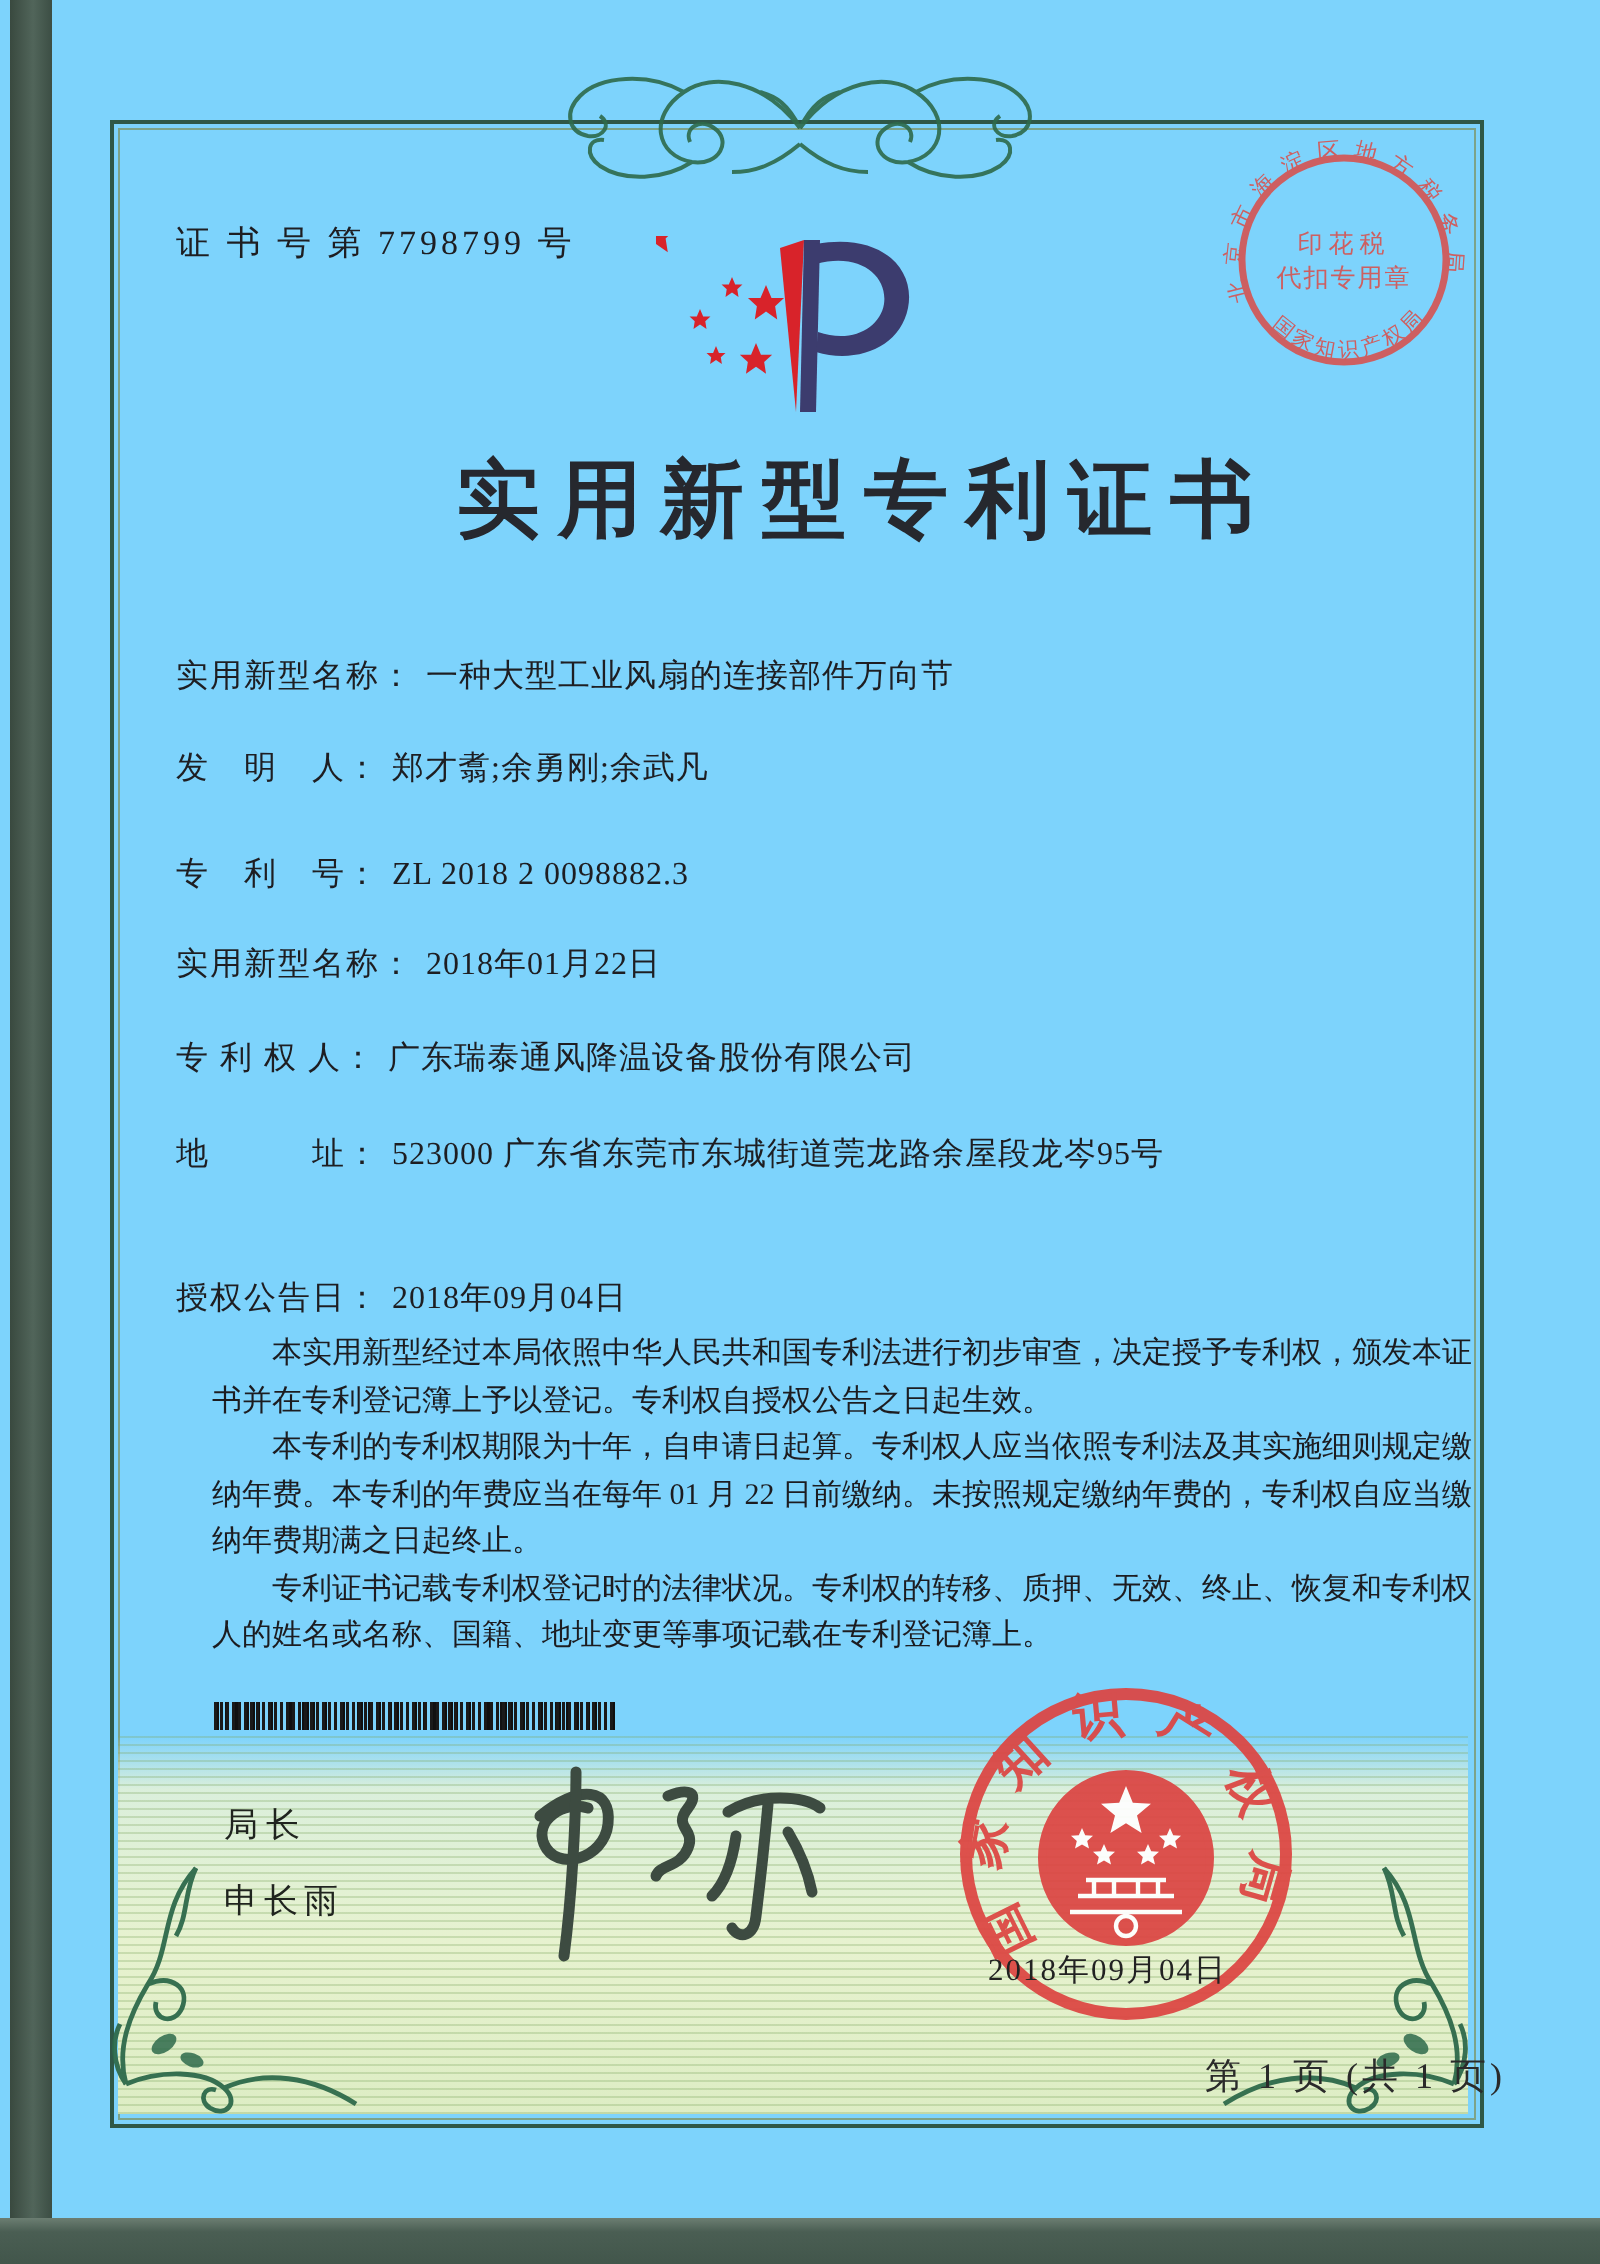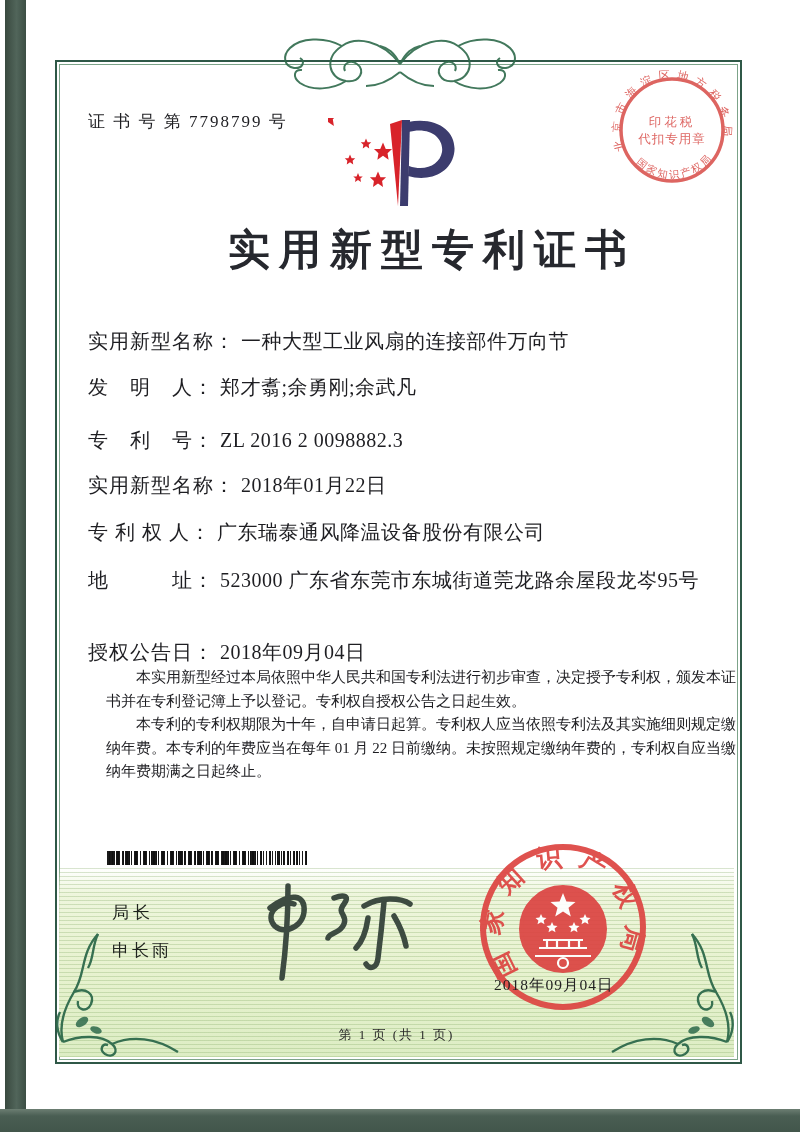--- a/index.html
+++ b/index.html
@@ -1,16 +1,16 @@
 <!DOCTYPE html>
 <html><head>
 <meta charset="utf-8">
 <style>
   html,body{margin:0;padding:0;background:#e8e8e4;}
-  .page{position:relative;width:800px;height:1132px;background:#ffffff;overflow:hidden;
+  .page{position:relative;width:800px;height:1132px;background:#7dd3fc;overflow:hidden;
         font-family:"Liberation Serif","DejaVu Serif",serif;color:#232327;}
   .abs{position:absolute;}
 
   
   .edge-left{left:5px;top:0;width:21px;height:1132px;
     background:linear-gradient(90deg,#39493f,#51655a 55%,#3c4e44);}
   .edge-bottom{left:0;top:1109px;width:800px;height:23px;
     background:linear-gradient(180deg,#6c7e72,#4a5e53 30%,#42564b);}
 
   
@@ -20,39 +20,39 @@
   
   .green-band{left:59px;top:868px;width:675px;height:189px;
     background:
       repeating-linear-gradient(180deg, rgba(128,168,98,.30) 0 1px, rgba(0,0,0,0) 1px 4px),
       linear-gradient(180deg, rgba(238,246,222,0) 0%, rgba(235,244,214,.85) 14%, #e7f2cf 55%, #ddedc4 100%);}
 
   .cert-no{left:88px;top:110px;font-size:17px;letter-spacing:2px;color:#1e1e22;}
   .title{left:55px;top:222px;width:754px;text-align:center;font-size:42px;font-weight:bold;
          letter-spacing:9px;color:#26282e;}
 
-  .field{left:88px;width:640px;font-size:20px;color:#1e1e22;white-space:nowrap;}
+  .field{left:88px;width:640px;font-size:16px;color:#1e1e22;white-space:nowrap;}
   .field .lab{letter-spacing:1px;}
   .field .val{margin-left:6px;letter-spacing:.5px;}
   .field .pair2{position:absolute;left:358px;top:0;}
 
   .bodytext{left:86px;top:666px;width:630px;font-size:15px;line-height:23.5px;text-align:justify;color:#1c1c20;margin-left:20px;}
   .bodytext p{margin:0;text-indent:2em;}
 
   .barcode{left:107px;top:851px;width:201px;height:14px;
     background:
       repeating-linear-gradient(90deg,#1a1a1a 0 1.5px,rgba(0,0,0,0) 1.5px 3px),
       repeating-linear-gradient(90deg,#111 0 1px,rgba(0,0,0,0) 1px 5.5px),
       repeating-linear-gradient(90deg,#101010 0 2.5px,rgba(0,0,0,0) 2.5px 9px);}
 
   .officer-title{left:112px;top:901px;font-size:17px;letter-spacing:4px;color:#20241f;}
   .officer-name{left:112px;top:939px;font-size:17px;letter-spacing:3px;color:#20241f;}
 
   .seal-date{left:494px;top:975px;font-size:15.5px;letter-spacing:1px;color:#222;}
-  .footer{left:55px;top:1026px;width:683px;text-align:center;font-size:13px;letter-spacing:2px;color:#2a2a2a;}
+  .footer{left:70px;top:1026px;width:683px;text-align:right;font-size:18px;letter-spacing:2px;color:#2a2a2a;}
 
   svg text{font-family:"Liberation Serif","DejaVu Serif",serif;}
 </style>
 </head>
 <body>
 
 <div class="page">
 
   <div class="abs frame">
     <div class="frame-inner"></div>
@@ -105,38 +105,39 @@
 
   <div class="abs title">实用新型专利证书</div>
 
   <div class="abs field" style="top:328px;">
     <span class="lab">实用新型名称：</span><span class="val">一种大型工业风扇的连接部件万向节</span>
   </div>
   <div class="abs field" style="top:374px;">
     <span class="lab">发　明　人：</span><span class="val">郑才翥;余勇刚;余武凡</span>
   </div>
   <div class="abs field" style="top:427px;">
-    <span class="lab">专　利　号：</span><span class="val">ZL 2016 2 0098882.3</span>
+    <span class="lab">专　利　号：</span><span class="val">ZL 2018 2 0098882.3</span>
   </div>
   <div class="abs field" style="top:472px;">
     <span class="lab">实用新型名称：</span><span class="val">2018年01月22日</span>
   </div>
   <div class="abs field" style="top:519px;">
     <span class="lab">专 利 权 人：</span><span class="val">广东瑞泰通风降温设备股份有限公司</span>
   </div>
   <div class="abs field" style="top:567px;">
     <span class="lab">地　　　址：</span><span class="val">523000 广东省东莞市东城街道莞龙路余屋段龙岑95号</span>
   </div>
   <div class="abs field" style="top:615px;margin-top:24px;">
     <span class="lab">授权公告日：</span><span class="val">2018年09月04日</span>
   </div>
 
   <div class="abs bodytext">
     <p>本实用新型经过本局依照中华人民共和国专利法进行初步审查，决定授予专利权，颁发本证书并在专利登记簿上予以登记。专利权自授权公告之日起生效。</p>
     <p>本专利的专利权期限为十年，自申请日起算。专利权人应当依照专利法及其实施细则规定缴纳年费。本专利的年费应当在每年 01 月 22 日前缴纳。未按照规定缴纳年费的，专利权自应当缴纳年费期满之日起终止。</p>
+    <p>专利证书记载专利权登记时的法律状况。专利权的转移、质押、无效、终止、恢复和专利权人的姓名或名称、国籍、地址变更等事项记载在专利登记簿上。</p>
   </div>
 
   <div class="abs barcode"></div>
 
   <svg class="abs" style="left:48px;top:932px;" width="136" height="130" viewBox="0 0 136 130">
     <g fill="none" stroke="#2e6a4b" stroke-width="2.4" opacity="0.95">
       <path d="M50,2 C32,22 38,42 26,60 C17,75 10,92 15,110"></path>
       <path d="M26,60 C38,55 47,62 43,72 C39,81 28,78 30,69"></path>
       <path d="M15,110 C32,103 54,103 64,112 C72,119 65,127 57,122 C51,118 54,111 60,113"></path>
       <path d="M64,112 C84,103 108,106 130,120"></path>

